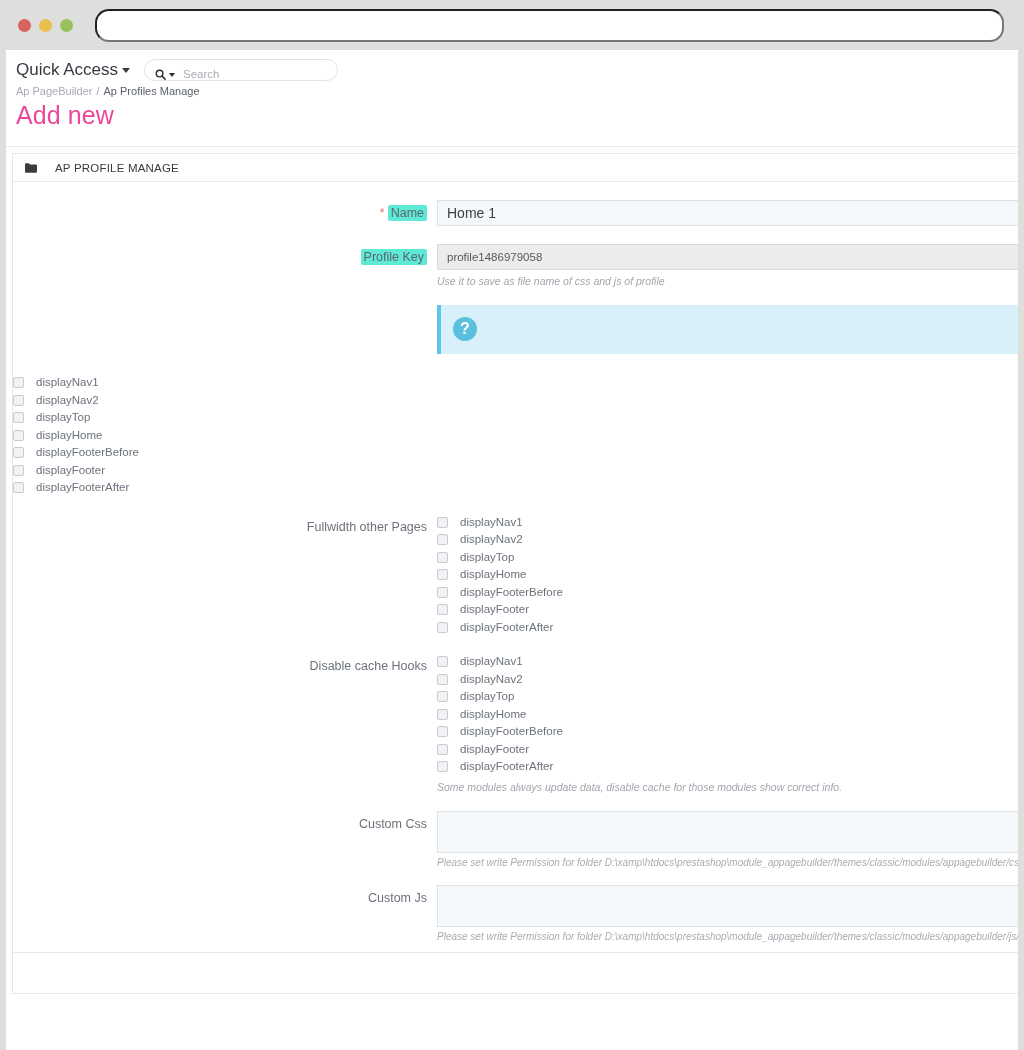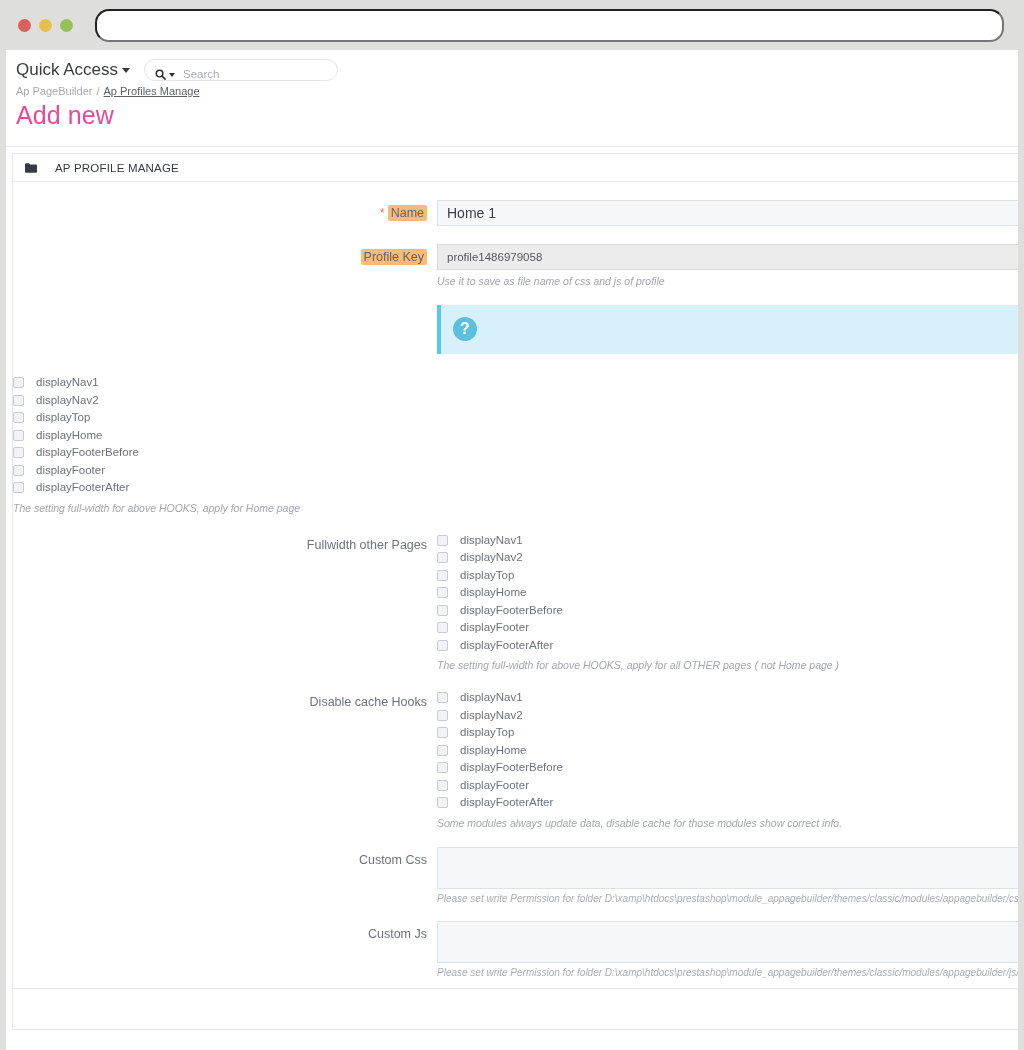--- a/index.html
+++ b/index.html
@@ -123,21 +123,21 @@
   .breadcrumb {
     padding: 5px 0 0 10px;
     font-size: 11px;
     color: #a6aab2;
   }
   .breadcrumb a {
     color: #a6aab2;
     text-decoration: none;
   }
   .breadcrumb .crumb-sep { margin: 0 4px; }
-  .breadcrumb .crumb-current { color: #5b6169; text-decoration: underline; }
+  .breadcrumb .crumb-current { color: #5b6169; }
   .page-title {
     padding: 1px 17px 0 10px;
     font-size: 25px;
     font-weight: 400;
     color: #ec4899;
     letter-spacing: 0.1px;
     margin: 0;
     line-height: 34px;
   }
   .header-region {
@@ -180,21 +180,21 @@
     width: 424px;
     min-width: 424px;
     text-align: right;
     padding: 5px 10px 0 0;
     box-sizing: border-box;
     font-size: 12.5px;
     color: #6c727c;
     line-height: 17px;
   }
   .label-hl {
-    background: #fdba74;
+    background: #5eead4;
     padding: 1px 3px;
     border-radius: 2px;
     color: #5c6570;
   }
   .req-star { color: #ef6c6c; margin-right: 3px; }
   .form-field {
     flex: 1;
     padding-right: 0;
   }
   .text-input {
@@ -425,21 +425,20 @@
                     </div>
                     <div class="checkbox-item">
                       <span class="cb"></span>
                       <span class="cb-label">displayFooter</span>
                     </div>
                     <div class="checkbox-item">
                       <span class="cb"></span>
                       <span class="cb-label">displayFooterAfter</span>
                     </div>
                   </div>
-                  <div class="help-text">The setting full-width for above HOOKS, apply for Home page</div>
                 </div>
               </div>
               <div class="section-spacer"></div>
               <div class="form-row">
                 <div class="form-label"><span>Fullwidth other Pages</span></div>
                 <div class="form-field">
                   <div class="checkbox-group">
                     <div class="checkbox-item">
                       <span class="cb"></span>
                       <span class="cb-label">displayNav1</span>
@@ -462,21 +461,20 @@
                     </div>
                     <div class="checkbox-item">
                       <span class="cb"></span>
                       <span class="cb-label">displayFooter</span>
                     </div>
                     <div class="checkbox-item">
                       <span class="cb"></span>
                       <span class="cb-label">displayFooterAfter</span>
                     </div>
                   </div>
-                  <div class="help-text">The setting full-width for above HOOKS, apply for all OTHER pages ( not Home page )</div>
                 </div>
               </div>
               <div class="section-spacer"></div>
               <div class="form-row">
                 <div class="form-label"><span>Disable cache Hooks</span></div>
                 <div class="form-field">
                   <div class="checkbox-group">
                     <div class="checkbox-item">
                       <span class="cb"></span>
                       <span class="cb-label">displayNav1</span>

